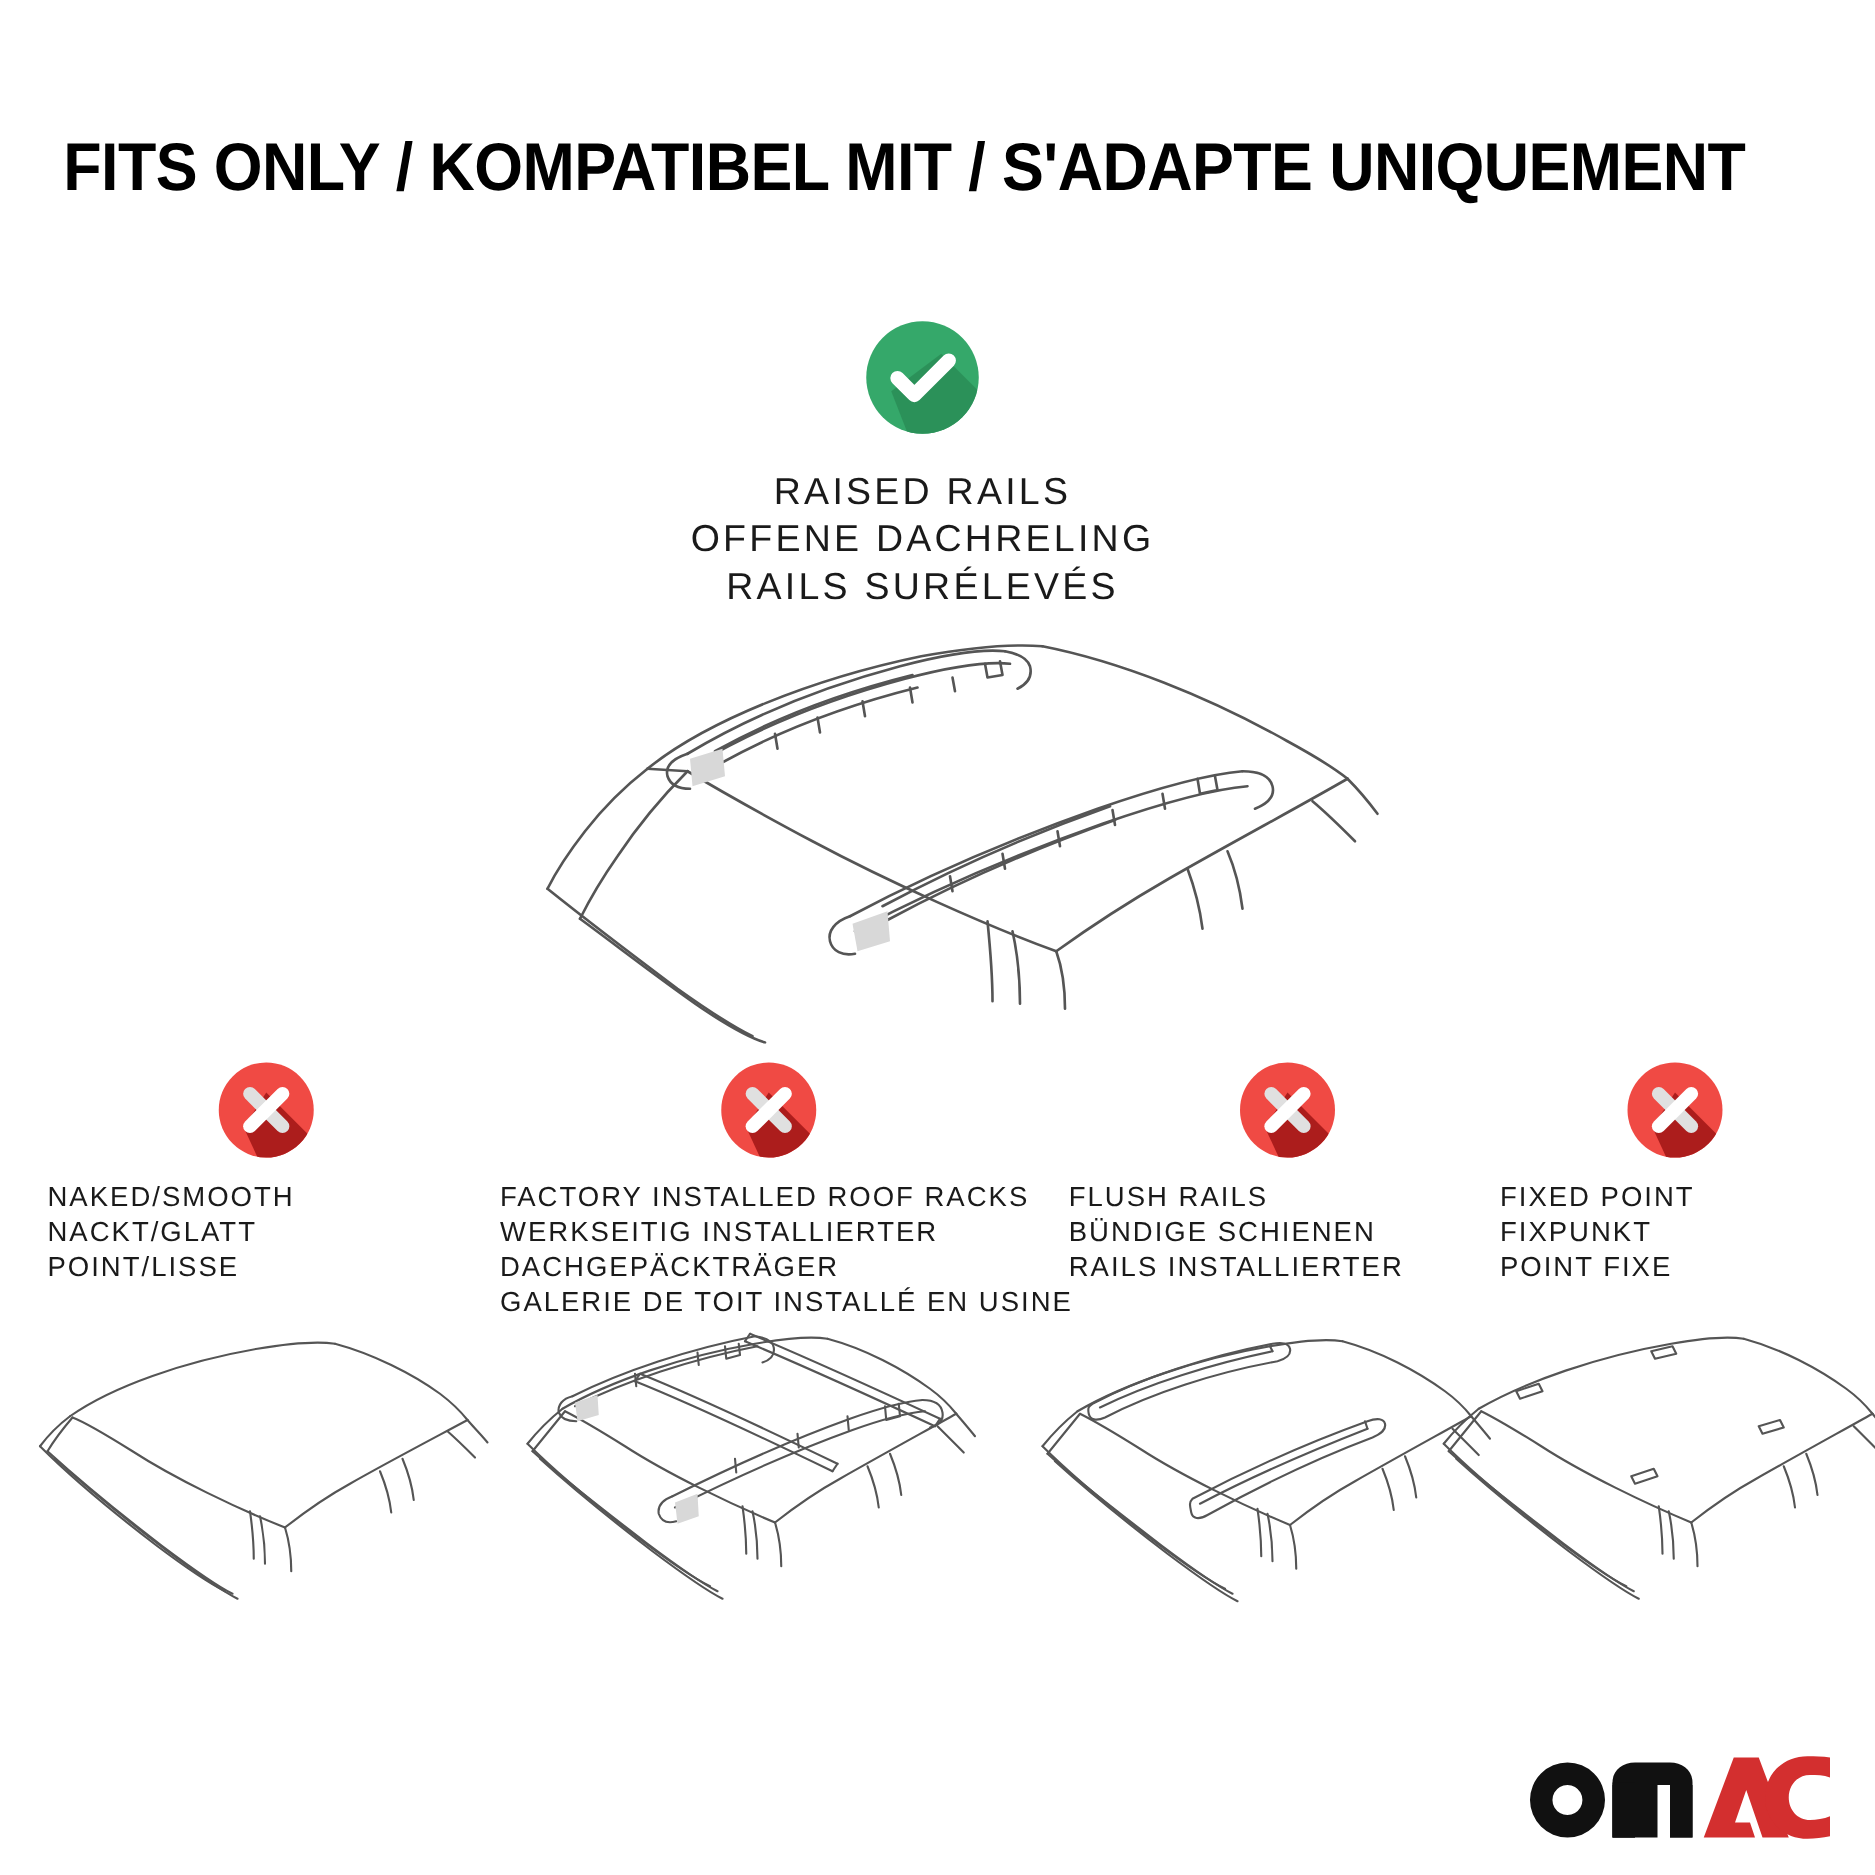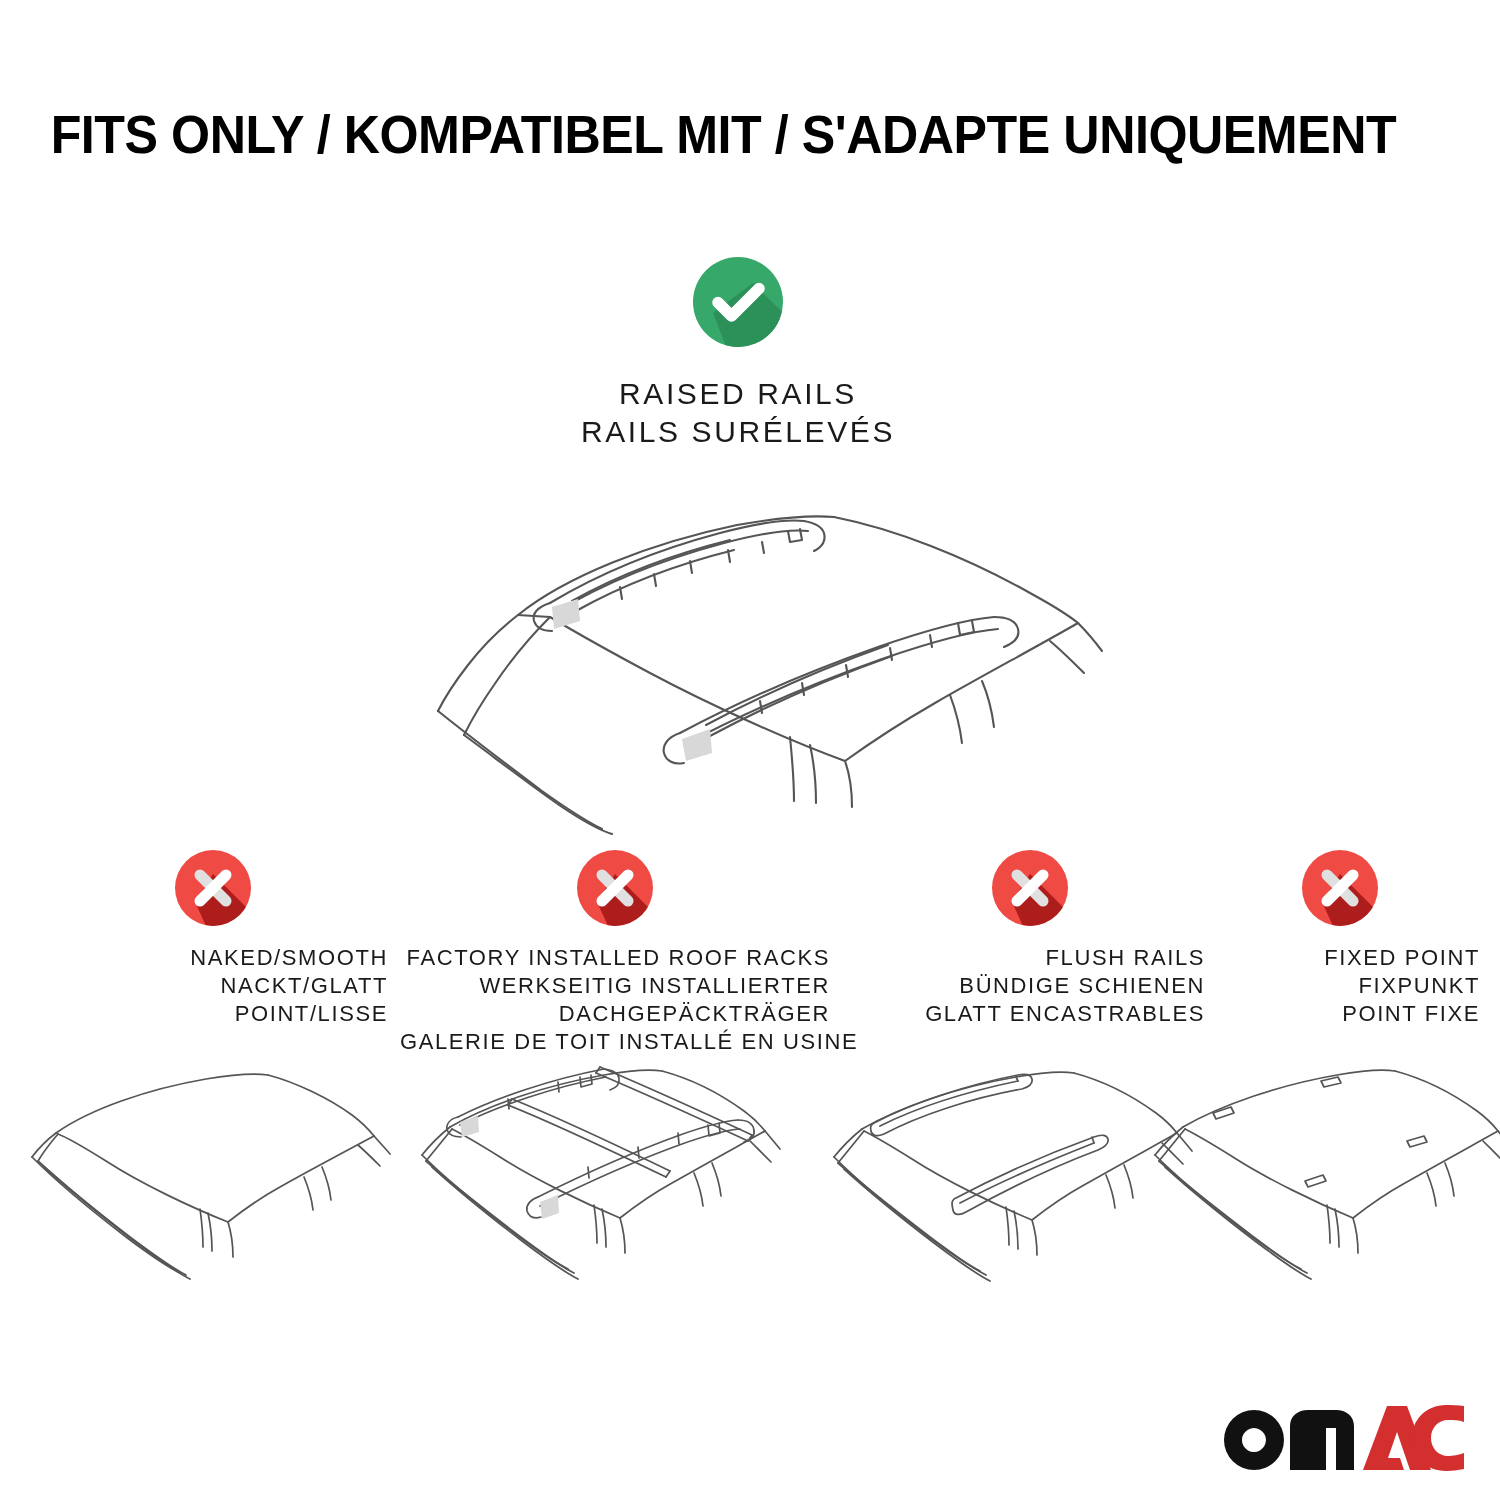--- a/index.html
+++ b/index.html
@@ -75,21 +75,21 @@
   .denied-row {
     position: absolute;
     left: 0;
     top: 848px;
     width: 1500px;
     height: 220px;
   }
   .denied-item {
     position: absolute;
     top: 0;
-    text-align: right;
+    text-align: left;
   }
   .denied-badge {
     position: relative;
     width: 80px;
     height: 80px;
     margin: 0 auto;
   }
   .denied-badge svg { display: block; }
 
   .denied-labels {
@@ -139,20 +139,21 @@
 
         <polygon points="62,28 92,58 92,94 36,94 22,58" fill="#2B8F59" opacity="0.95"></polygon>
       </g>
 
       <path d="M27 47.5 L40.5 61 L68 33.5" fill="none" stroke="#FFFFFF" stroke-width="11.5" stroke-linecap="round" stroke-linejoin="round"></path>
     </svg>
   </div>
 
   <div class="allowed-labels">
     <div>RAISED RAILS</div>
+    <div>OFFENE DACHRELING</div>
     <div>RAILS SURÉLEVÉS</div>
   </div>
 </div>
 
 <div class="hero-illustration">
   <svg width="720" height="340" viewBox="0 0 720 340" aria-hidden="true">
     <g fill="none" stroke="#555555" stroke-width="2.1" stroke-linecap="round" stroke-linejoin="round">
 
       <path d="M128 120 C175 82 260 48 347 30 C392 22 420 20 444 22"></path>
       <path d="M444 22 C505 34 576 62 640 98 C662 110 678 120 688 128"></path>
@@ -275,21 +276,21 @@
         </g>
         <g stroke-linecap="round">
           <line x1="27" y1="27" x2="53" y2="53" stroke="#E0E0E0" stroke-width="11"></line>
           <line x1="53" y1="27" x2="27" y2="53" stroke="#FFFFFF" stroke-width="11"></line>
         </g>
       </svg>
     </div>
     <div class="denied-labels">
       <div>FLUSH RAILS</div>
       <div>BÜNDIGE SCHIENEN</div>
-      <div>GLATT ENCASTRABLES</div>
+      <div>RAILS INSTALLIERTER</div>
     </div>
   </div>
 
   <div class="denied-item" style="left:1200px; width:280px;">
     <div class="denied-badge">
       <svg width="80" height="80" viewBox="0 0 80 80" aria-hidden="true">
         <defs>
             <clipPath id="cc4">
               <circle cx="40" cy="40" r="38"></circle>
             </clipPath>

